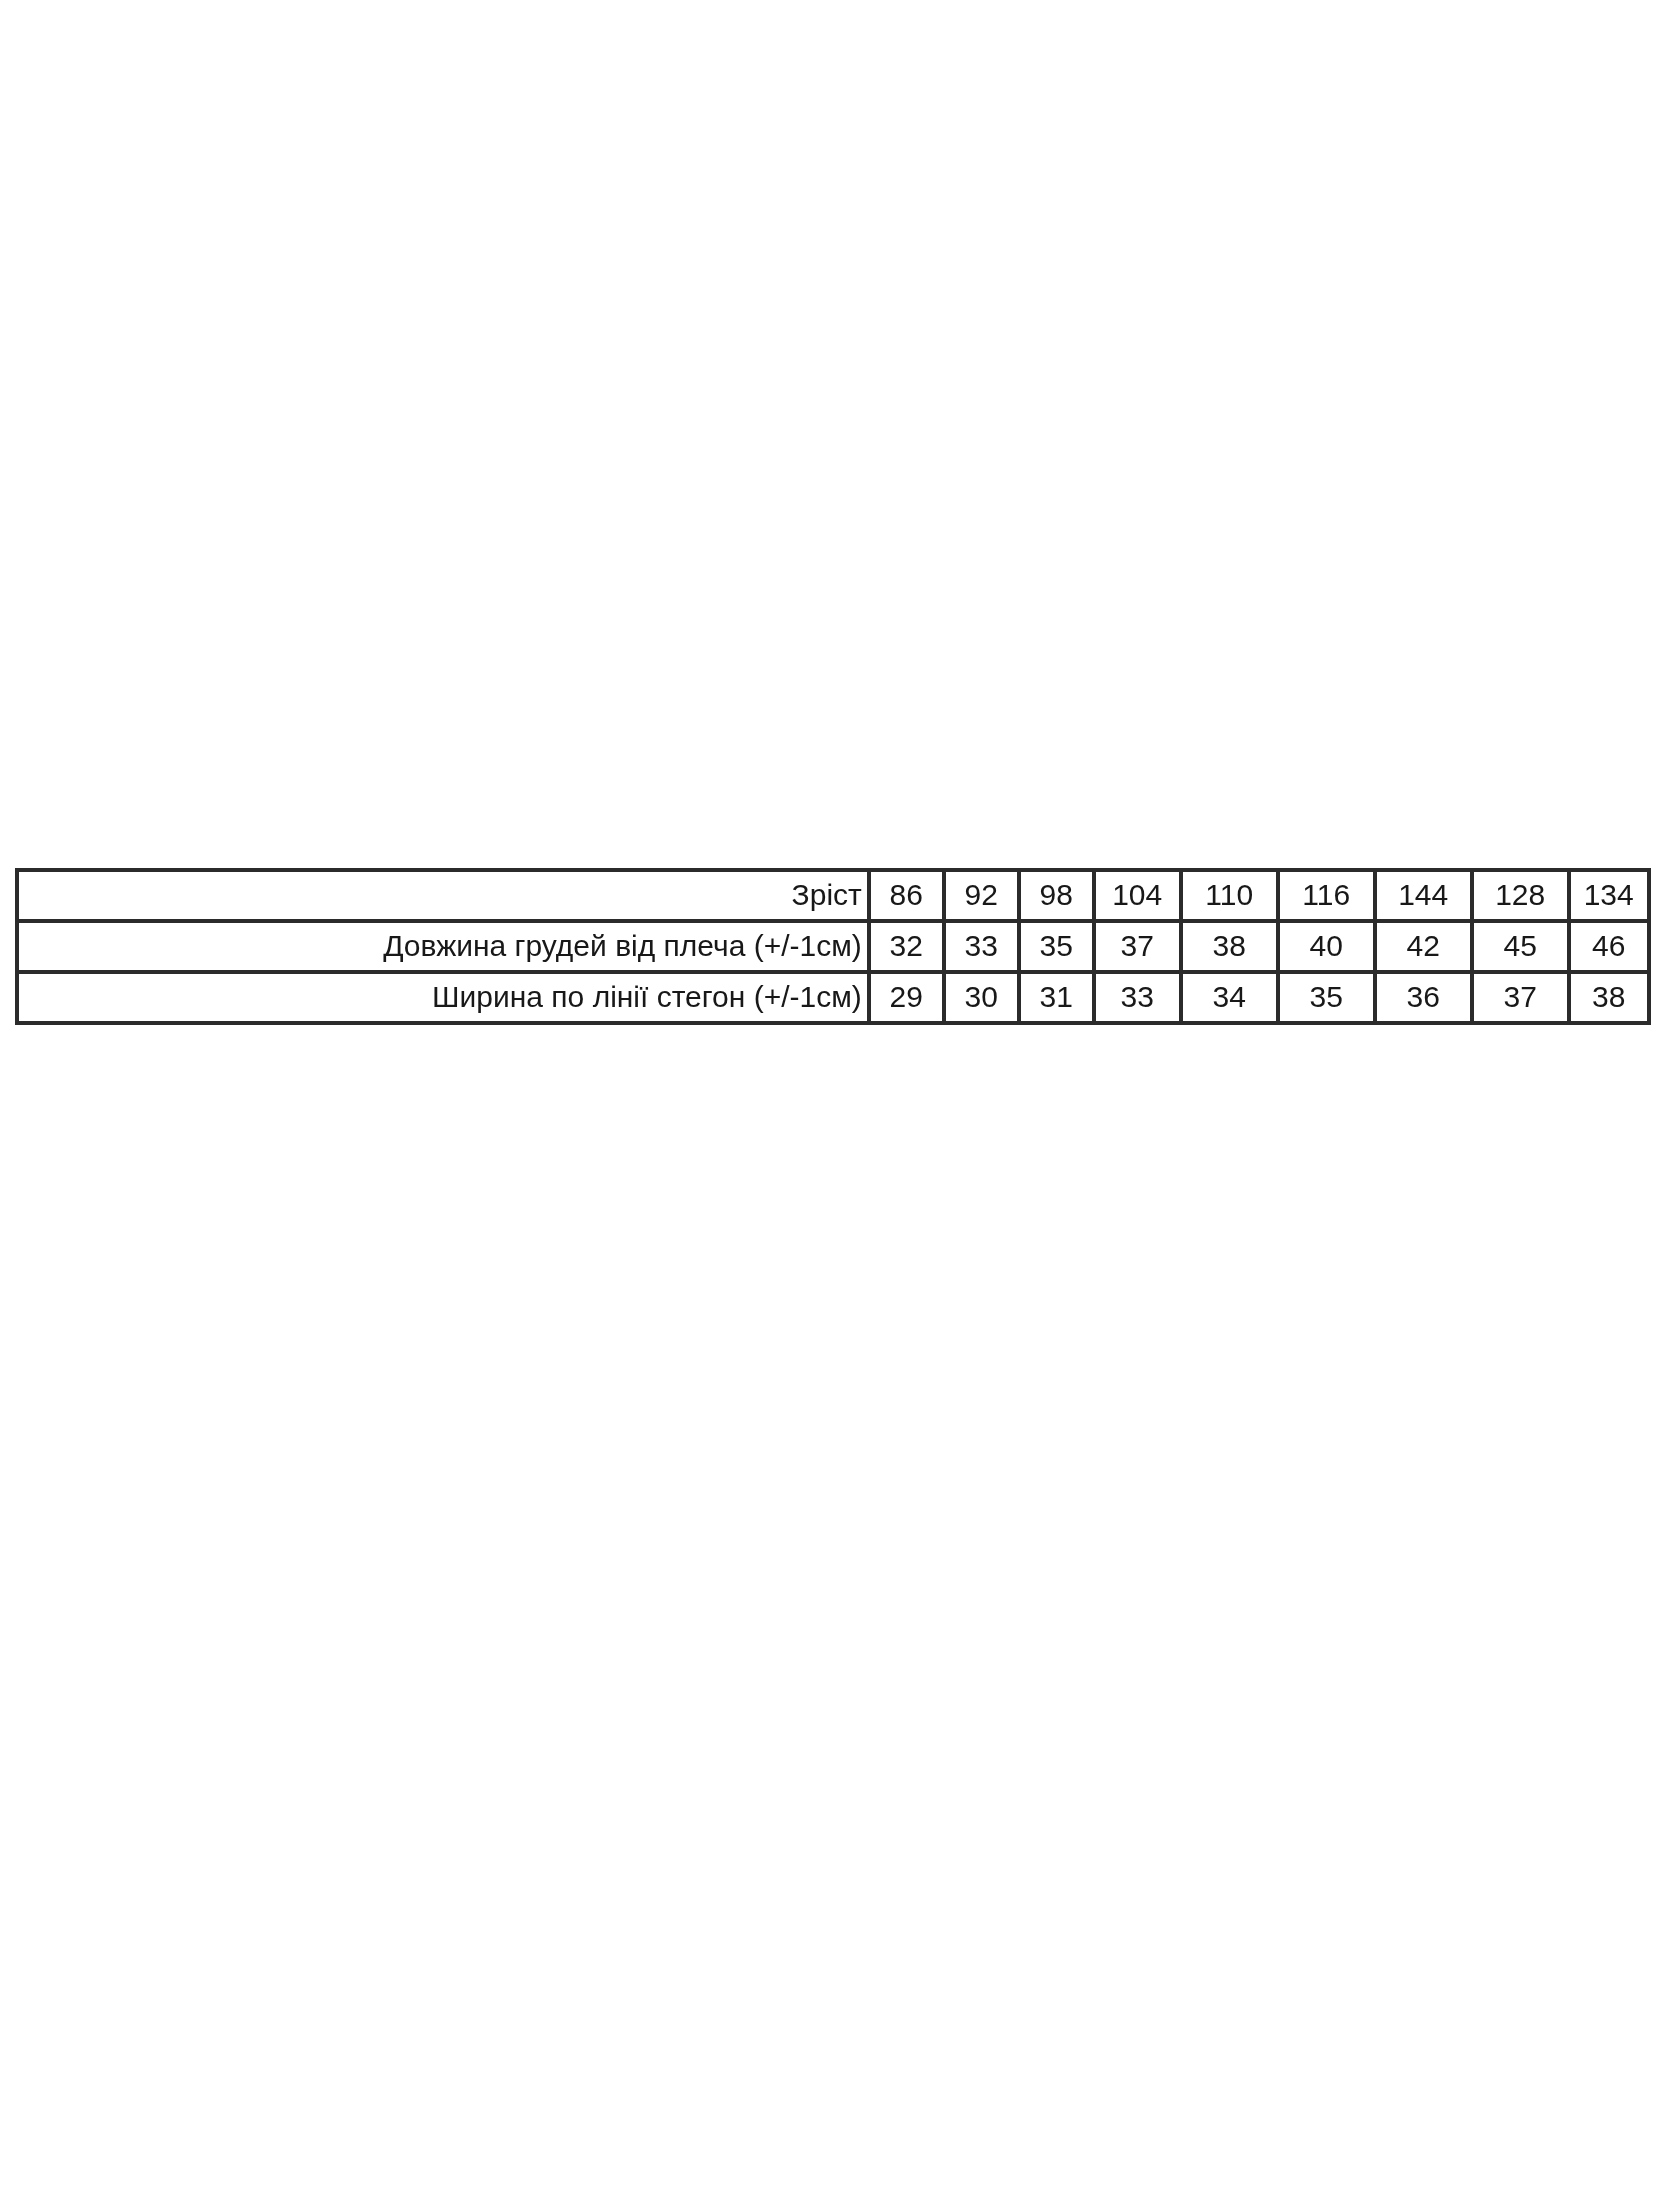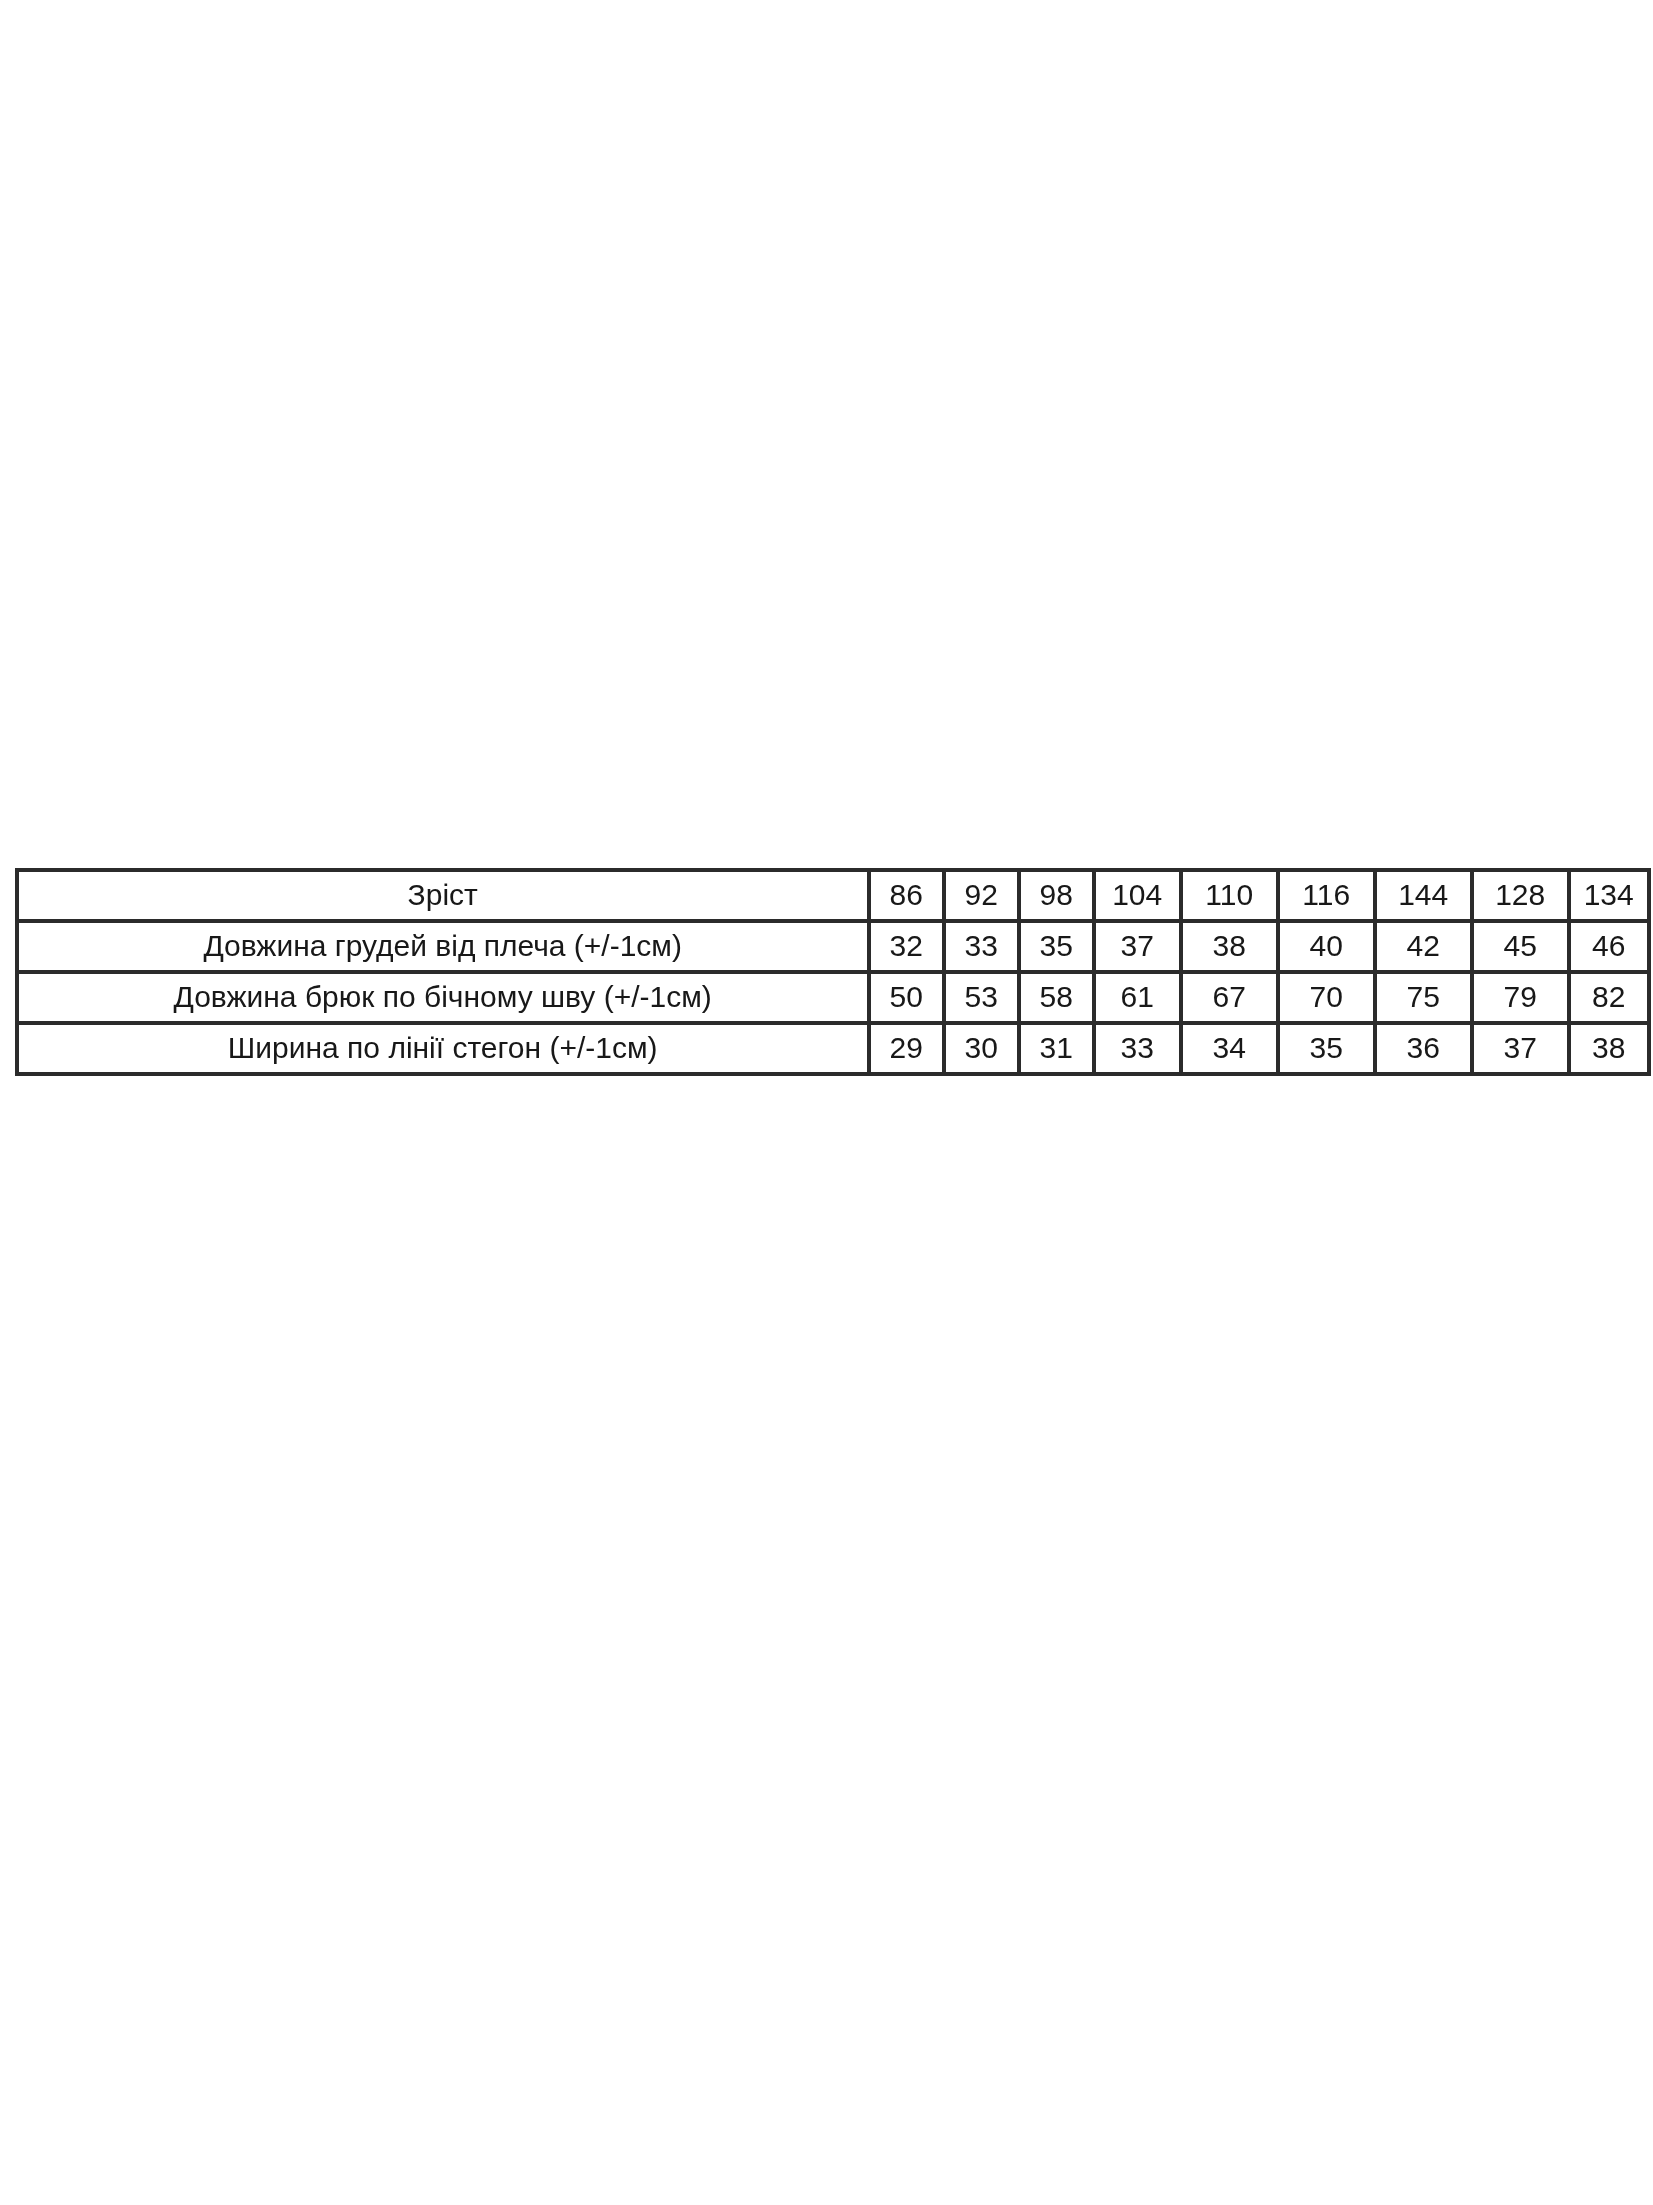--- a/index.html
+++ b/index.html
@@ -43,21 +43,21 @@
     line-height: 1.0;
     color: #181818;
     background: #ffffff;
     padding: 6.5px 4.9px 8.2px 4.9px;
     height: 51px;
     box-sizing: border-box;
     white-space: nowrap;
     overflow: hidden;
   }
   td.label-cell {
-    text-align: center;
+    text-align: right;
     padding-left: 9.8px;
     width: 852px;
   }
   td.value-cell {
     text-align: center;
     padding-left: 8.2px;
   }
   
   col.c0 { width: 852px; }
   col.c1 { width: 75px; }
@@ -107,32 +107,20 @@
           <td class="value-cell">33</td>
           <td class="value-cell">35</td>
           <td class="value-cell">37</td>
           <td class="value-cell">38</td>
           <td class="value-cell">40</td>
           <td class="value-cell">42</td>
           <td class="value-cell">45</td>
           <td class="value-cell">46</td>
         </tr>
         <tr>
-          <td class="label-cell">Довжина брюк по бічному шву (+/-1см)</td>
-          <td class="value-cell">50</td>
-          <td class="value-cell">53</td>
-          <td class="value-cell">58</td>
-          <td class="value-cell">61</td>
-          <td class="value-cell">67</td>
-          <td class="value-cell">70</td>
-          <td class="value-cell">75</td>
-          <td class="value-cell">79</td>
-          <td class="value-cell">82</td>
-        </tr>
-        <tr>
           <td class="label-cell">Ширина по лінії стегон (+/-1см)</td>
           <td class="value-cell">29</td>
           <td class="value-cell">30</td>
           <td class="value-cell">31</td>
           <td class="value-cell">33</td>
           <td class="value-cell">34</td>
           <td class="value-cell">35</td>
           <td class="value-cell">36</td>
           <td class="value-cell">37</td>
           <td class="value-cell">38</td>

